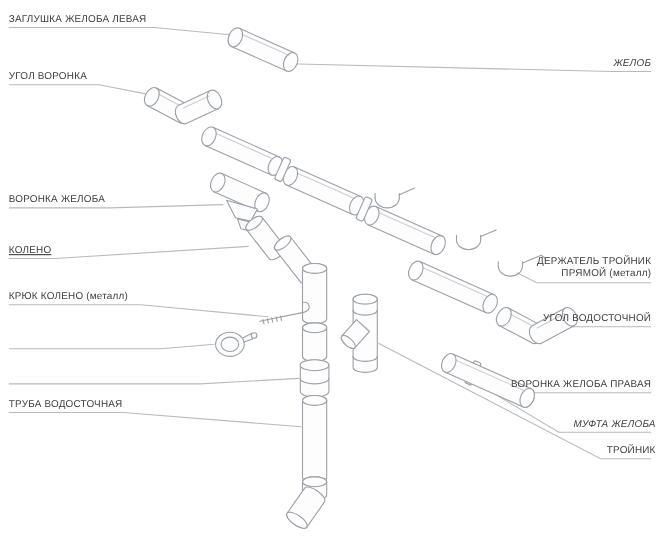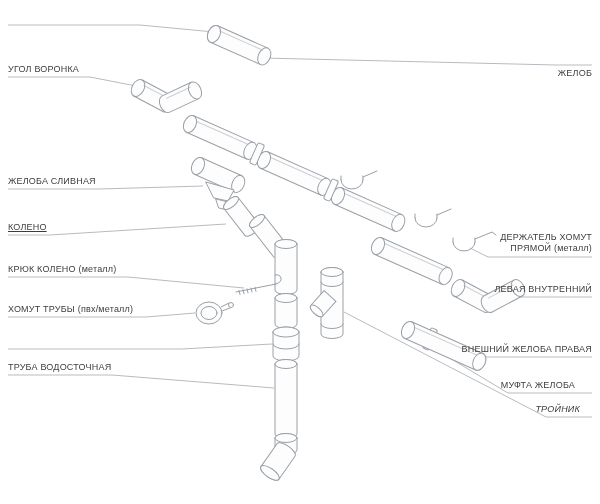--- a/index.html
+++ b/index.html
@@ -22,26 +22,26 @@
   
   #lbl-l0{left:8px;top:12px;}
   #lbl-l1{left:8px;top:64px;}
   #lbl-l2{left:8px;top:176px;}
   #lbl-l3{left:8px;top:222px;text-decoration:underline;}
   #lbl-l4{left:8px;top:264px;}
   #lbl-l5{left:8px;top:304px;}
   #lbl-l6{left:8px;top:336px;}
   #lbl-l7{left:8px;top:362px;}
   
-  #lbl-r0{right:8px;top:68px;}
+  #lbl-r0{right:8px;top:52px;font-style:italic;}
   #lbl-r1{right:8px;top:232px;}
   #lbl-r2{right:8px;top:284px;}
   #lbl-r3{right:8px;top:344px;}
-  #lbl-r4{right:25px;top:380px;}
-  #lbl-r5{right:20px;top:404px;font-style:italic;}
+  #lbl-r4{right:4px;top:380px;font-style:italic;}
+  #lbl-r5{right:4px;top:404px;}
 </style>
 </head>
 <body>
 
 <div class="stage">
 
   <svg width="600" height="504" viewBox="0 0 600 504">
 
     <g stroke="#b7bbbf" fill="none" stroke-width="1">
       <path d="M8,25 L140,25 L214,32"></path>
@@ -222,27 +222,27 @@
 
       <g fill="none">
         <path d="M236,292 L276,284"></path>
         <path d="M239,290.5 l1,4 M243,289.7 l1,4 M247,288.9 l1,4 M251,288.1 l1,4 M255,287.3 l1,4"></path>
         <path d="M276,284 q6,-2 5,-6 q-1,-4 -6,-3"></path>
       </g>
 
     </g>
   </svg>
 
+  <div class="lbl" id="lbl-l0">ЗАГЛУШКА ЖЕЛОБА ЛЕВАЯ</div>
   <div class="lbl" id="lbl-l1">УГОЛ ВОРОНКА</div>
-  <div class="lbl" id="lbl-l2">ЖЕЛОБА СЛИВНАЯ</div>
+  <div class="lbl" id="lbl-l2">ВОРОНКА ЖЕЛОБА</div>
   <div class="lbl" id="lbl-l3">КОЛЕНО</div>
   <div class="lbl" id="lbl-l4">КРЮК КОЛЕНО (металл)</div>
-  <div class="lbl" id="lbl-l5">ХОМУТ ТРУБЫ (пвх/металл)</div>
   <div class="lbl" id="lbl-l7">ТРУБА ВОДОСТОЧНАЯ</div>
 
   <div class="lbl right" id="lbl-r0">ЖЕЛОБ</div>
-  <div class="lbl right wrap" id="lbl-r1">ДЕРЖАТЕЛЬ ХОМУТ ПРЯМОЙ (металл)</div>
-  <div class="lbl right" id="lbl-r2">ЛЕВАЯ ВНУТРЕННИЙ</div>
-  <div class="lbl right" id="lbl-r3">ВНЕШНИЙ ЖЕЛОБА ПРАВАЯ</div>
+  <div class="lbl right wrap" id="lbl-r1">ДЕРЖАТЕЛЬ ТРОЙНИК ПРЯМОЙ (металл)</div>
+  <div class="lbl right" id="lbl-r2">УГОЛ ВОДОСТОЧНОЙ</div>
+  <div class="lbl right" id="lbl-r3">ВОРОНКА ЖЕЛОБА ПРАВАЯ</div>
   <div class="lbl right" id="lbl-r4">МУФТА ЖЕЛОБА</div>
   <div class="lbl right" id="lbl-r5">ТРОЙНИК</div>
 
 </div>
 
 </body></html>

